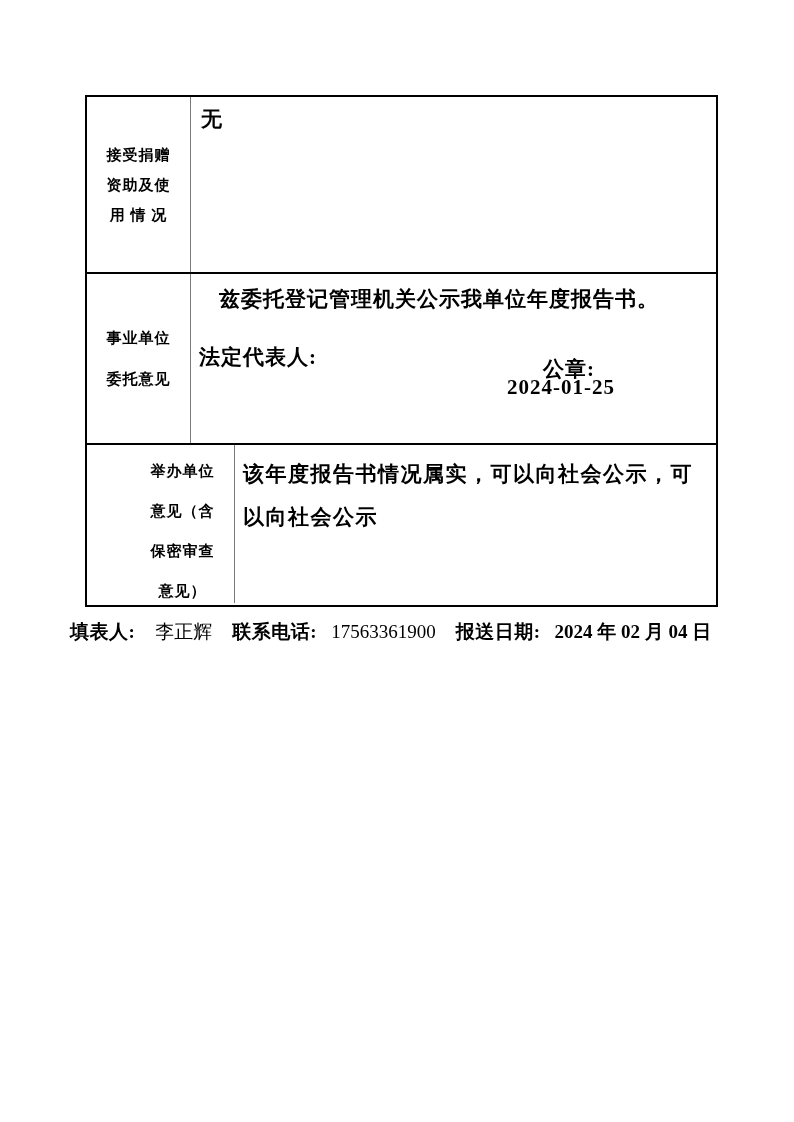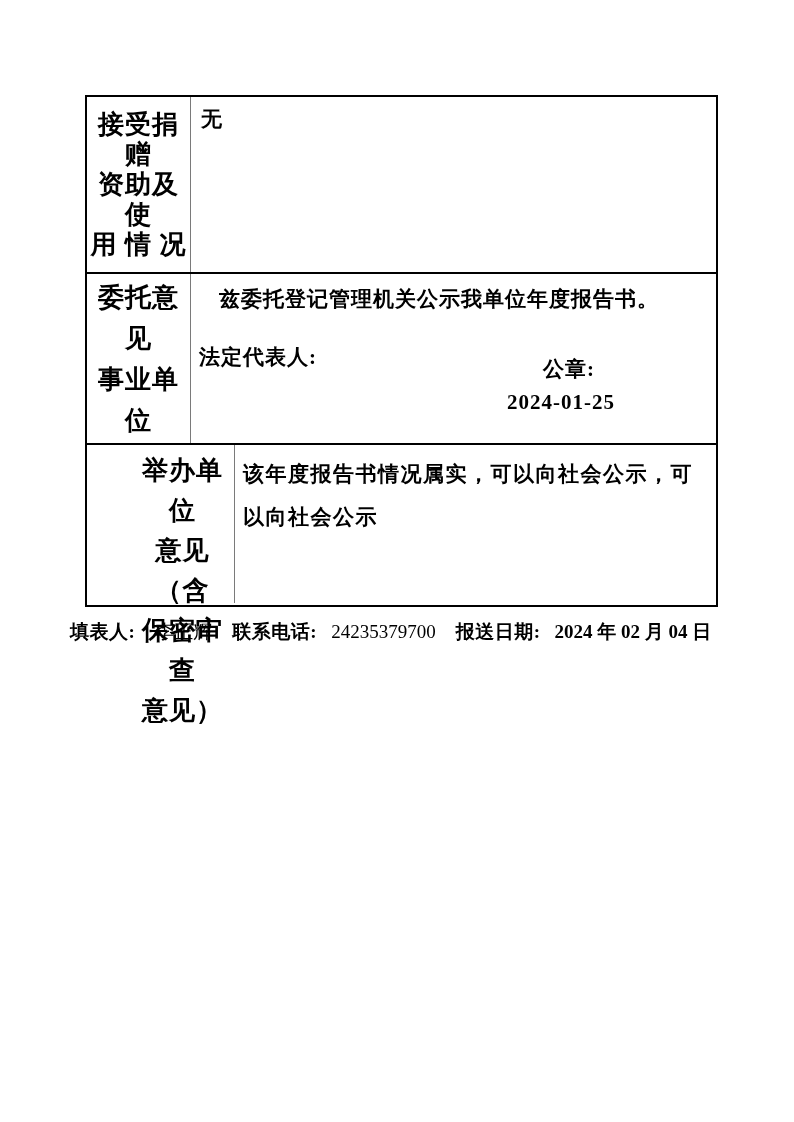--- a/index.html
+++ b/index.html
@@ -15,36 +15,36 @@
   }
   .row { display:flex; }
   .row + .row { border-top:2px solid #000; }
   .row1 { height:175px; }
   .row2 { height:171px; }
   .row3 { height:160px; }
   .label-cell {
     width:104px; flex:0 0 104px; border-right:1px solid #7a7a7a;
     display:flex; flex-direction:column; justify-content:center;
     align-items:center; text-align:center;
-    font-size:26px; font-weight:600; letter-spacing:1px;
+    font-size:15px; font-weight:600; letter-spacing:1px;
   }
   .row1 .label-cell .label-line { line-height:30px; }
   .row2 .label-cell .label-line { line-height:41px; }
   .row3 .label-cell { justify-content:flex-start; padding-top:6px;margin-left:44px; }
   .row3 .label-cell .label-line { line-height:40px; }
   .spaced { white-space:pre; }
   .content-cell {
     flex:1 1 auto; position:relative; font-size:21px; font-weight:600;
     padding:10px 14px 0 8px;
   }
   .row1 .content-cell { padding-top:8px; padding-left:10px; }
   .statement { text-indent:20px; line-height:30px; letter-spacing:1px; }
   .sign-line { position:relative; margin-top:28px; line-height:30px; letter-spacing:1px; }
   .seal-label { position:absolute; left:344px; top:12px; }
-  .date-line { margin-top:15px; line-height:30px; padding-left:308px;
+  .date-line { margin-top:0; line-height:30px; padding-left:308px;
     font-family:"Liberation Serif","DejaVu Serif",serif; letter-spacing:1px; }
   .row3 .content-cell { line-height:43px; letter-spacing:1.5px; padding-top:8px; }
   .footer-line {
     position:absolute; left:70px; top:620px; width:660px;
     font-size:19px; line-height:24px; white-space:nowrap;
   }
   .footer-line .lbl { font-weight:bold; letter-spacing:0.5px; }
   .footer-line .val { font-weight:normal; }
   .footer-line .val-bold { font-weight:bold; }
   .gap-s { display:inline-block; width:14px; }
@@ -63,22 +63,22 @@
         <div class="label-line">资助及使</div>
         <div class="label-line spaced">用 情 况</div>
       </div>
       <div class="content-cell">
         <div>无</div>
       </div>
     </div>
 
     <div class="row row2">
       <div class="label-cell">
+        <div class="label-line">事业单位</div>
         <div class="label-line">委托意见</div>
-        <div class="label-line">事业单位</div>
       </div>
       <div class="content-cell">
         <div class="statement">兹委托登记管理机关公示我单位年度报告书。</div>
         <div class="sign-line">
           <span>法定代表人:</span>
           <span class="seal-label">公章:</span>
         </div>
         <div class="date-line">2024-01-25</div>
       </div>
     </div>
@@ -91,16 +91,16 @@
         <div class="label-line">意见）</div>
       </div>
       <div class="content-cell">
         <div>该年度报告书情况属实，可以向社会公示，可以向社会公示</div>
       </div>
     </div>
 
   </div>
 
   <div class="footer-line">
-    <span class="lbl">填表人:</span><span class="gap-m"></span><span class="val">李正辉</span><span class="gap-m"></span><span class="lbl">联系电话:</span><span class="gap-s"></span><span class="val">24235379700</span><span class="gap-m"></span><span class="lbl">报送日期:</span><span class="gap-s"></span><span class="val-bold">2024 年 02 月 04 日</span>
+    <span class="lbl">填表人:</span><span class="gap-m"></span><span class="val">李正辉</span><span class="gap-m"></span><span class="lbl">联系电话:</span><span class="gap-s"></span><span class="val">17563361900</span><span class="gap-m"></span><span class="lbl">报送日期:</span><span class="gap-s"></span><span class="val-bold">2024 年 02 月 04 日</span>
   </div>
 
 </div>
 
 </body></html>

